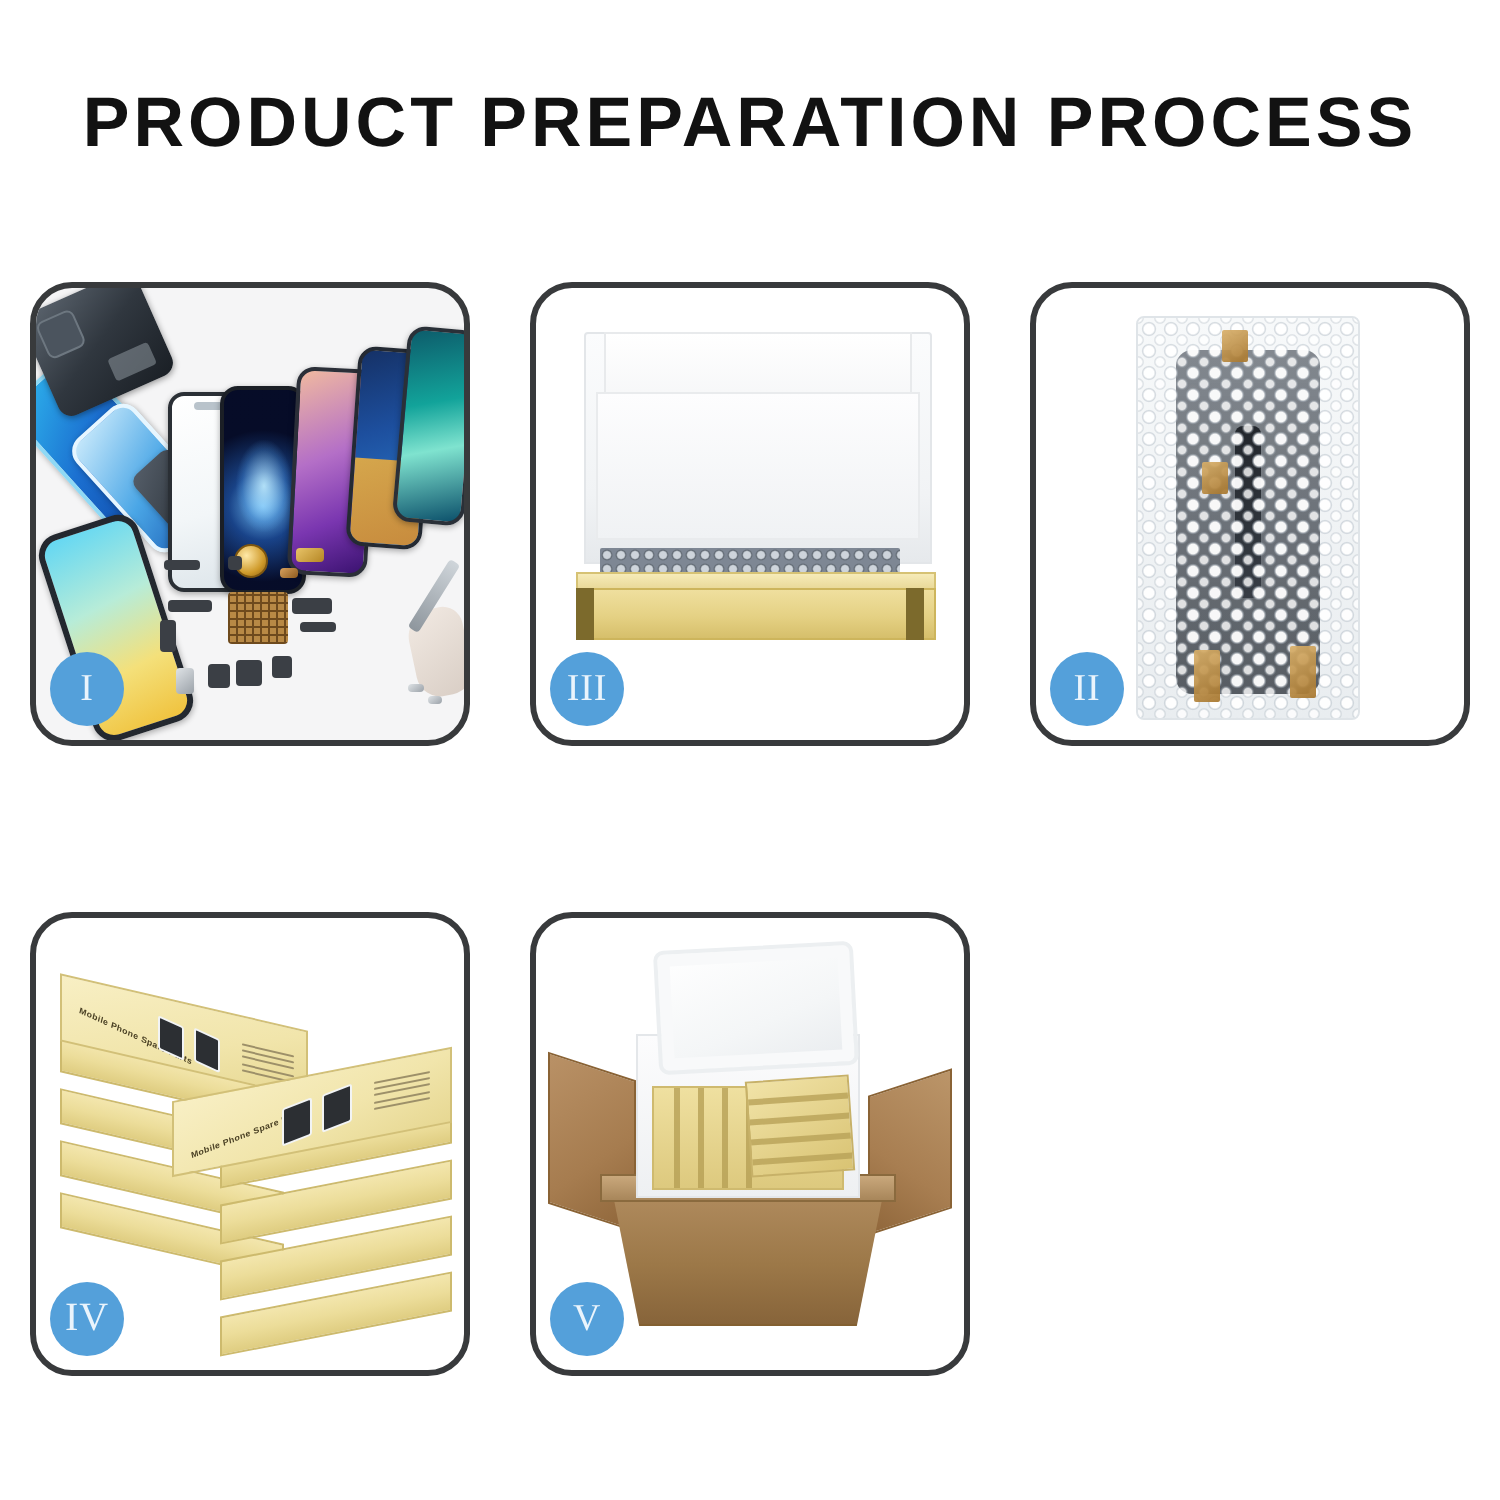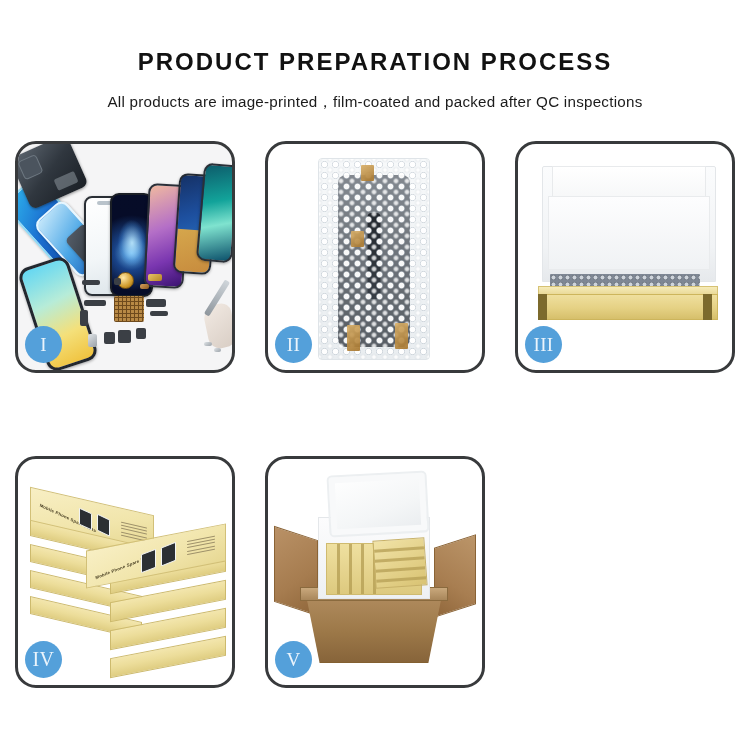--- a/index.html
+++ b/index.html
@@ -7,21 +7,21 @@
   body {
     background: #ffffff;
     font-family: "Liberation Sans", sans-serif;
     overflow: hidden;
     position: relative;
   }
 
   
   #header { width: 750px; padding-top: 42px; text-align: center; }
   #title {
-    font-size: 24px;
+    font-size: 35px;
     font-weight: 700;
     letter-spacing: 2.0px;
     color: #121212;
     line-height: 40px;
     white-space: nowrap;
     font-family: "Liberation Sans", sans-serif;
   }
   #subtitle {
     margin-top: 10px;
     font-size: 15.2px;
@@ -392,21 +392,20 @@
   .vi-edge {
     position:absolute; left:116px; top:60px; width:3px; height:124px;
     background: rgba(110,90,60,.5);
   }
 </style>
 </head>
 <body>
 
 <div id="header">
   <div id="title">PRODUCT PREPARATION PROCESS</div>
-  <div id="subtitle">All products are image-printed，film-coated and packed after QC inspections</div>
 </div>
 
 <div id="grid">
 
   <div class="panel tint">
     <div class="panel-art">
       <div class="ph ph-i-blue1"></div>
       <div class="ph ph-i-blue2"></div>
       <div class="ph ph-i-dark"></div>
       <div class="ph ph-i-glass"></div>
@@ -433,44 +432,44 @@
       <div class="hand"></div>
       <div class="tool"></div>
       <div class="chip silver" style="left:186px;top:198px;width:8px;height:4px;"></div>
       <div class="chip silver" style="left:196px;top:204px;width:7px;height:4px;"></div>
     </div>
     <div class="badge">I</div>
   </div>
 
   <div class="panel">
     <div class="panel-art">
+      <div class="iii-lid"></div>
+      <div class="iii-lidtop"></div>
+      <div class="iii-foam"></div>
+      <div class="iii-innerbubbles"></div>
+      <div class="iii-boxtop"></div>
+      <div class="iii-boxfront"></div>
+      <div class="iii-flapL"></div>
+      <div class="iii-flapR"></div>
+    </div>
+    <div class="badge">III</div>
+  </div>
+
+  <div class="panel">
+    <div class="panel-art">
       <div class="bubble-bag">
         <div class="bubble-part"></div>
         <div class="bubble-tex"></div>
         <div class="tape" style="left:42px;top:6px;"></div>
         <div class="tape" style="left:32px;top:72px;"></div>
         <div class="tape" style="left:28px;top:166px;height:26px;"></div>
         <div class="tape" style="left:76px;top:164px;height:26px;"></div>
       </div>
     </div>
     <div class="badge">II</div>
-  </div>
-
-  <div class="panel">
-    <div class="panel-art">
-      <div class="iii-lid"></div>
-      <div class="iii-lidtop"></div>
-      <div class="iii-foam"></div>
-      <div class="iii-innerbubbles"></div>
-      <div class="iii-boxtop"></div>
-      <div class="iii-boxfront"></div>
-      <div class="iii-flapL"></div>
-      <div class="iii-flapR"></div>
-    </div>
-    <div class="badge">III</div>
   </div>
 
   <div></div>
   <div></div>
   <div></div>
 
   <div class="panel">
     <div class="panel-art">
       <div class="stack">
 

